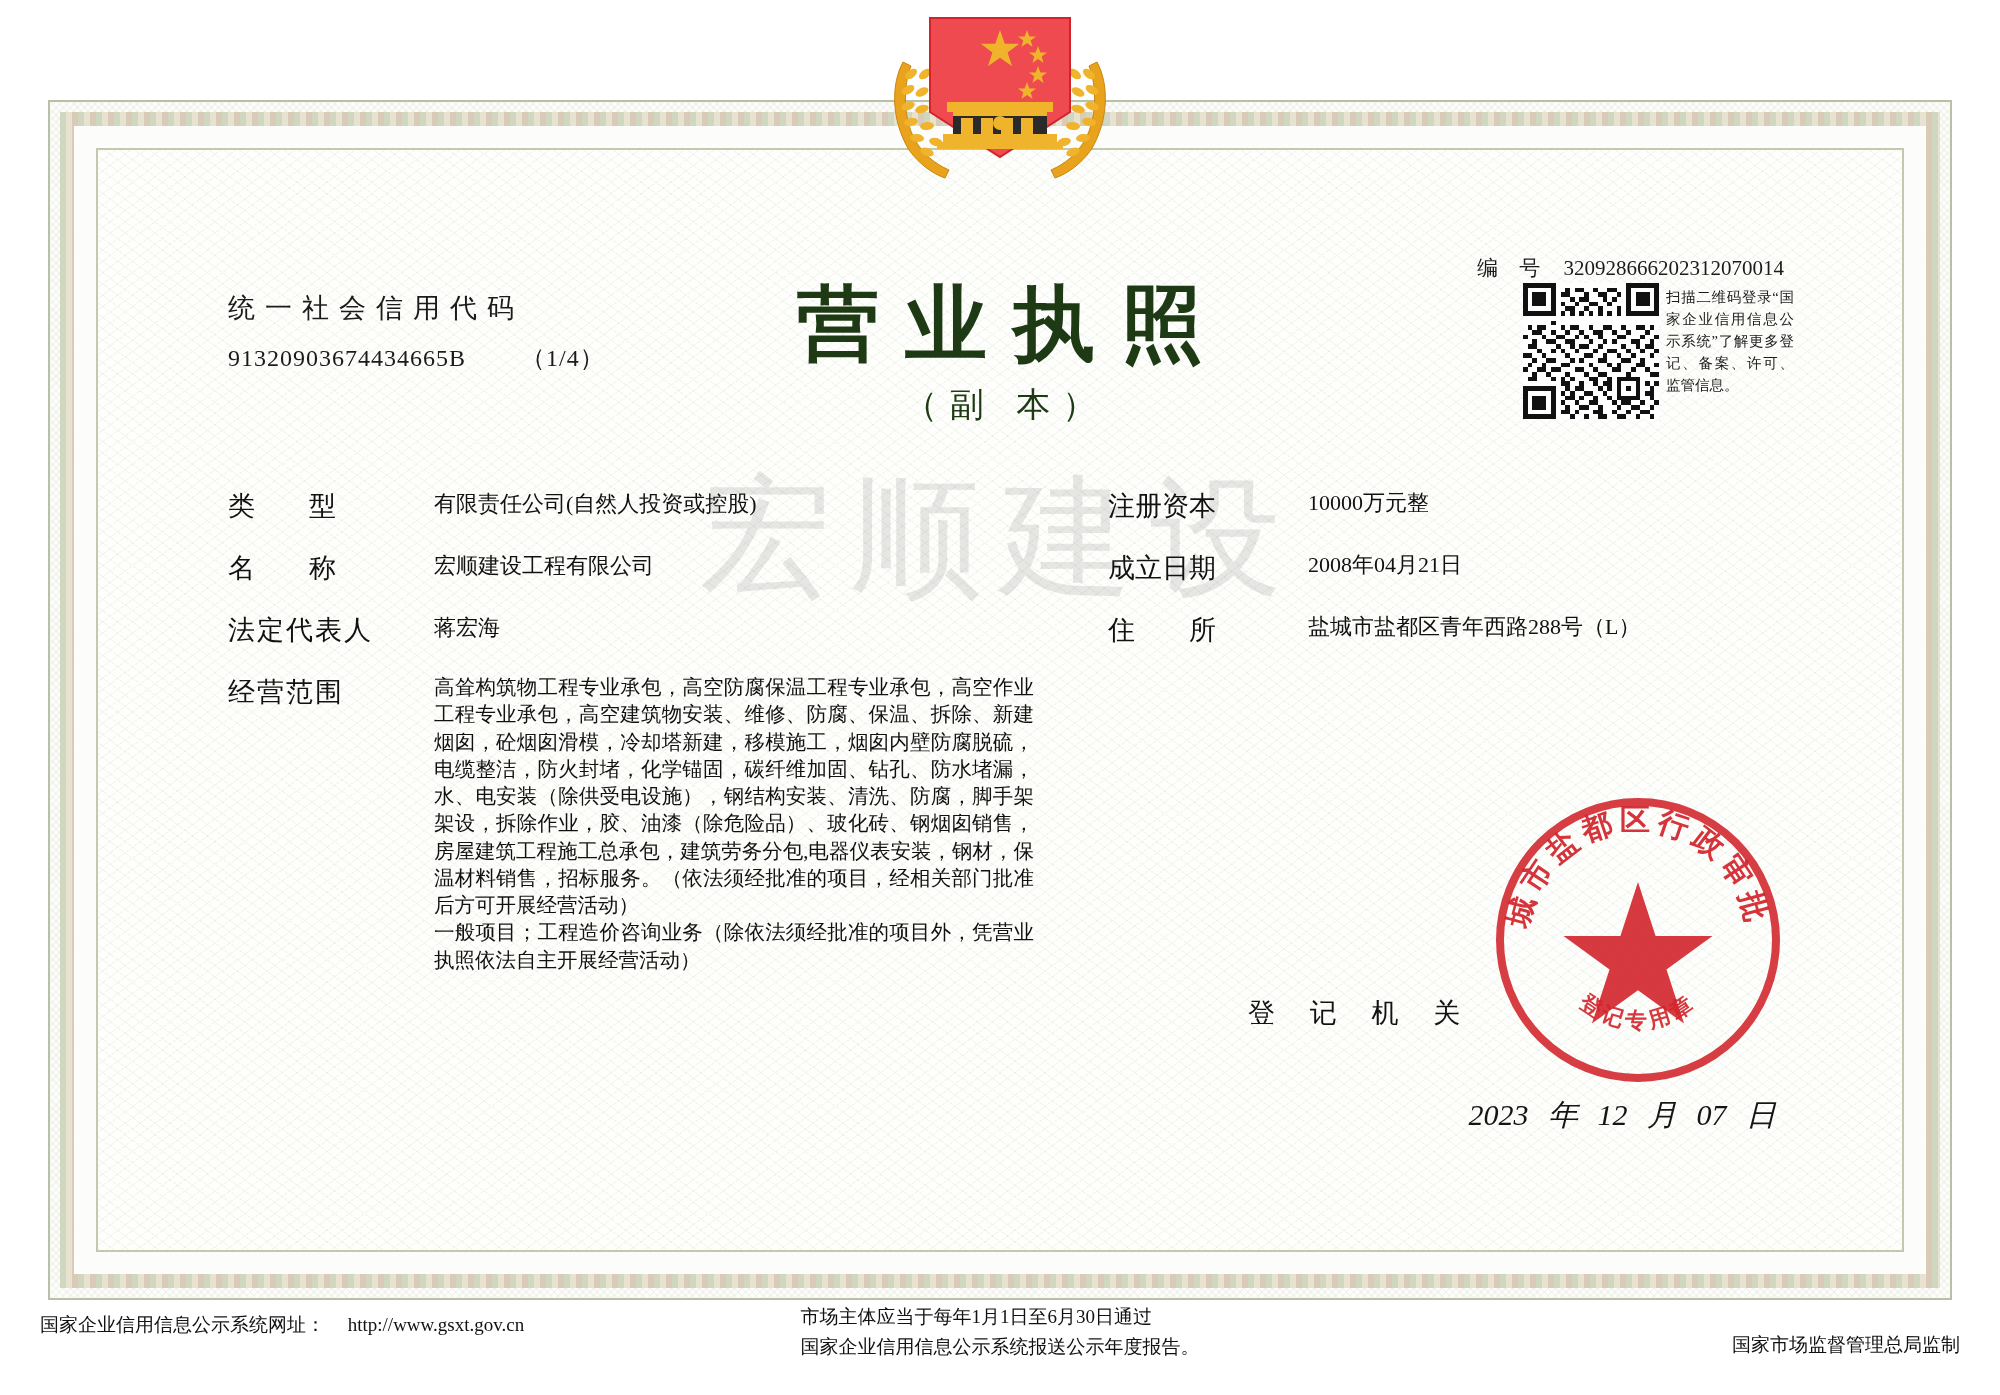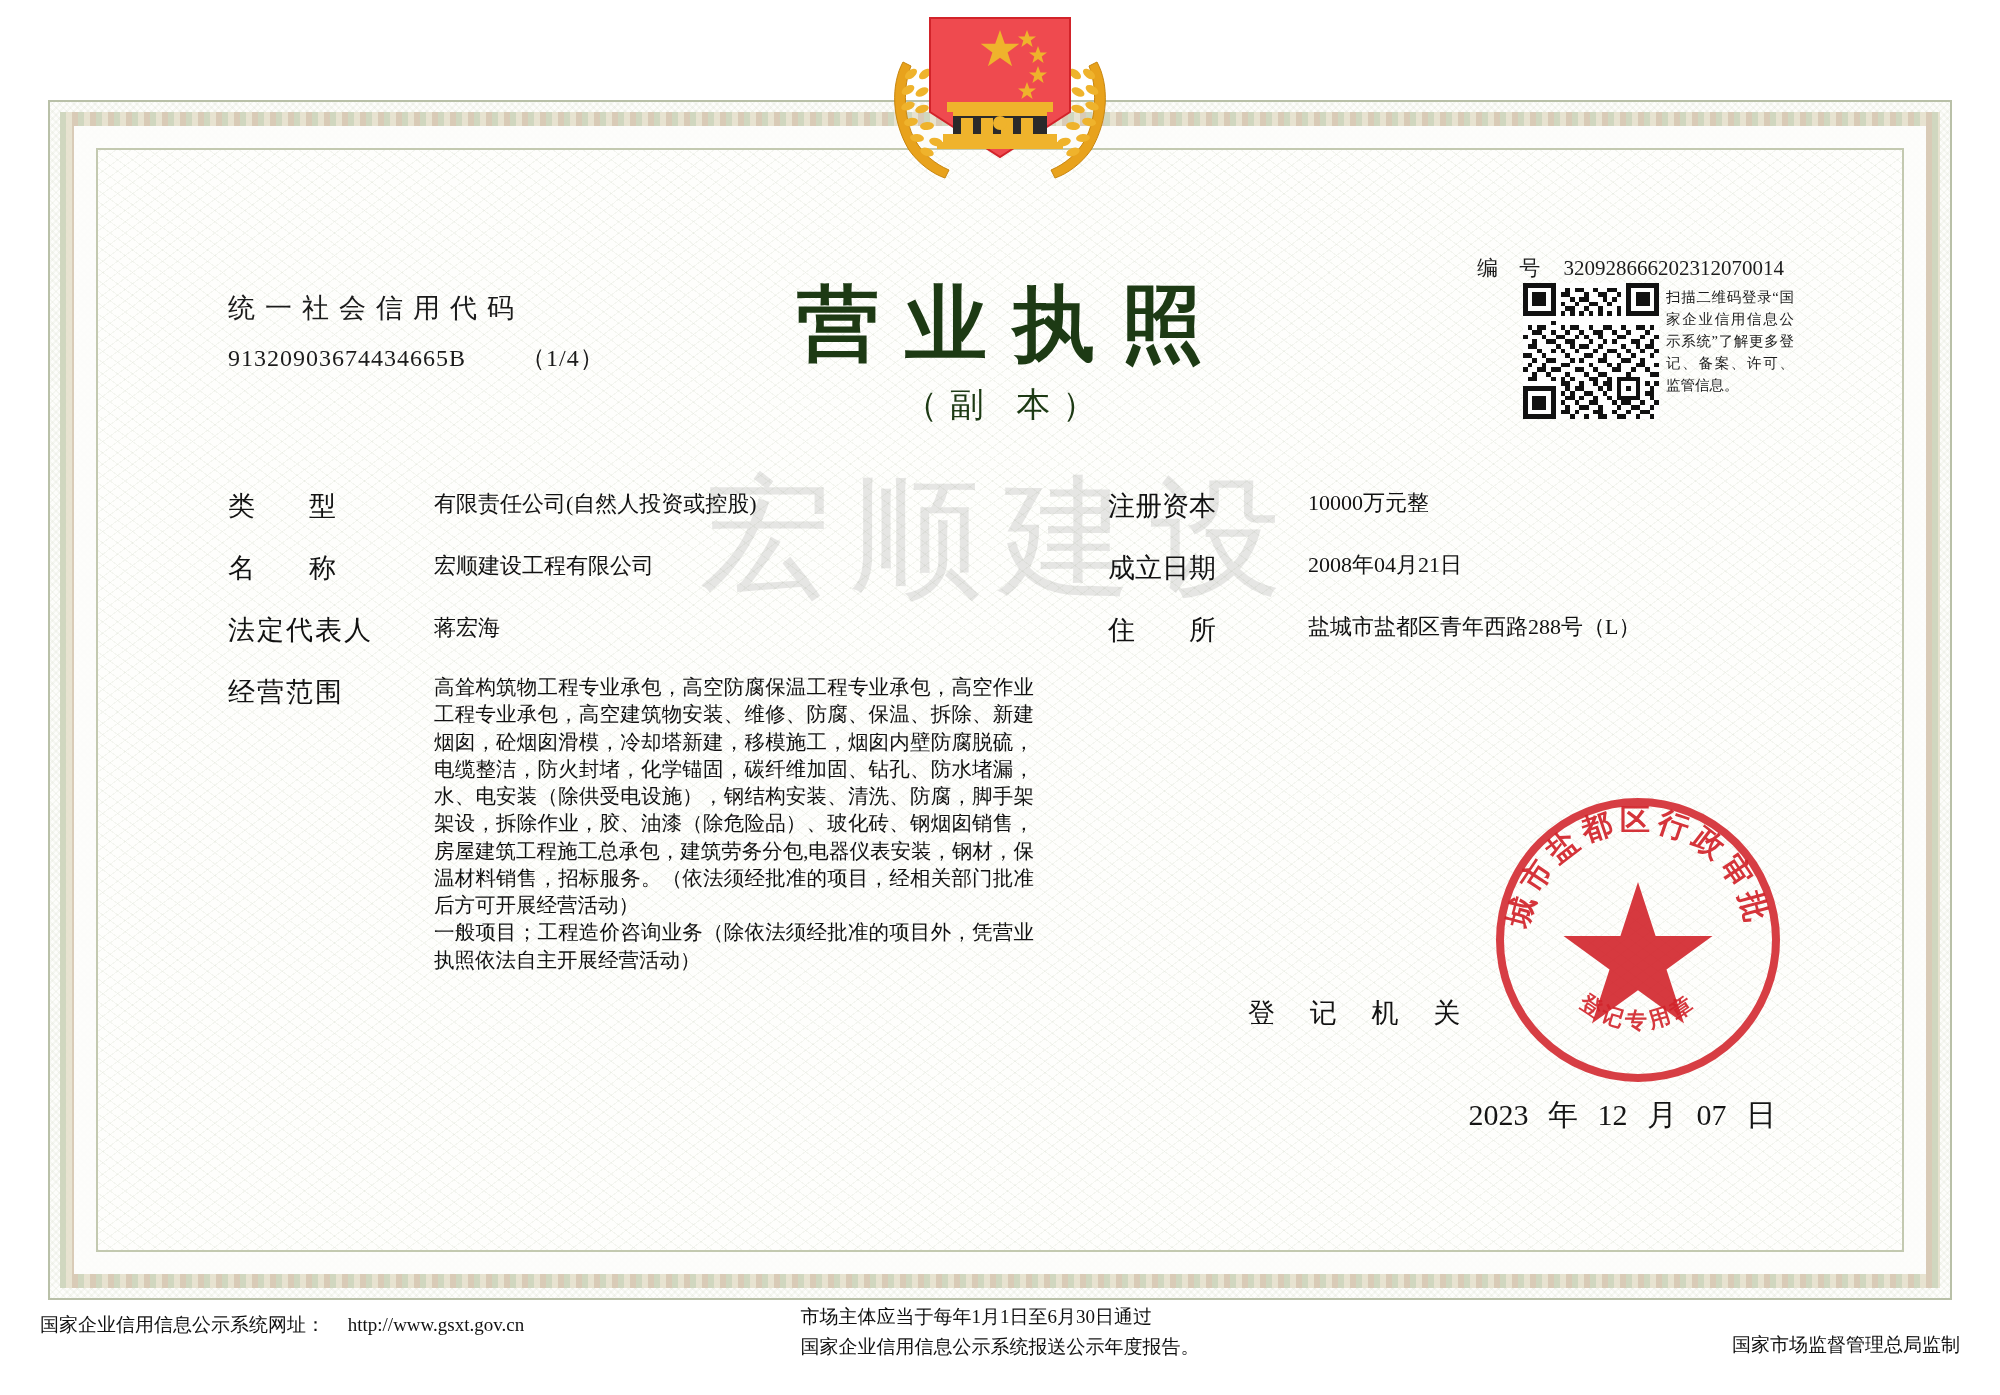--- a/index.html
+++ b/index.html
@@ -264,20 +264,21 @@
     z-index: 7;
   }
 
   .issue-date {
     position: absolute;
     right: 120px;
     top: 945px;
     font-size: 30px;
     color: #151515;
     white-space: nowrap;
+    font-style: italic;
   }
   .issue-date span { margin: 0 6px; }
 
   
   .footer {
     position: absolute;
     left: 0;
     right: 0;
     top: 1310px;
     height: 80px;

